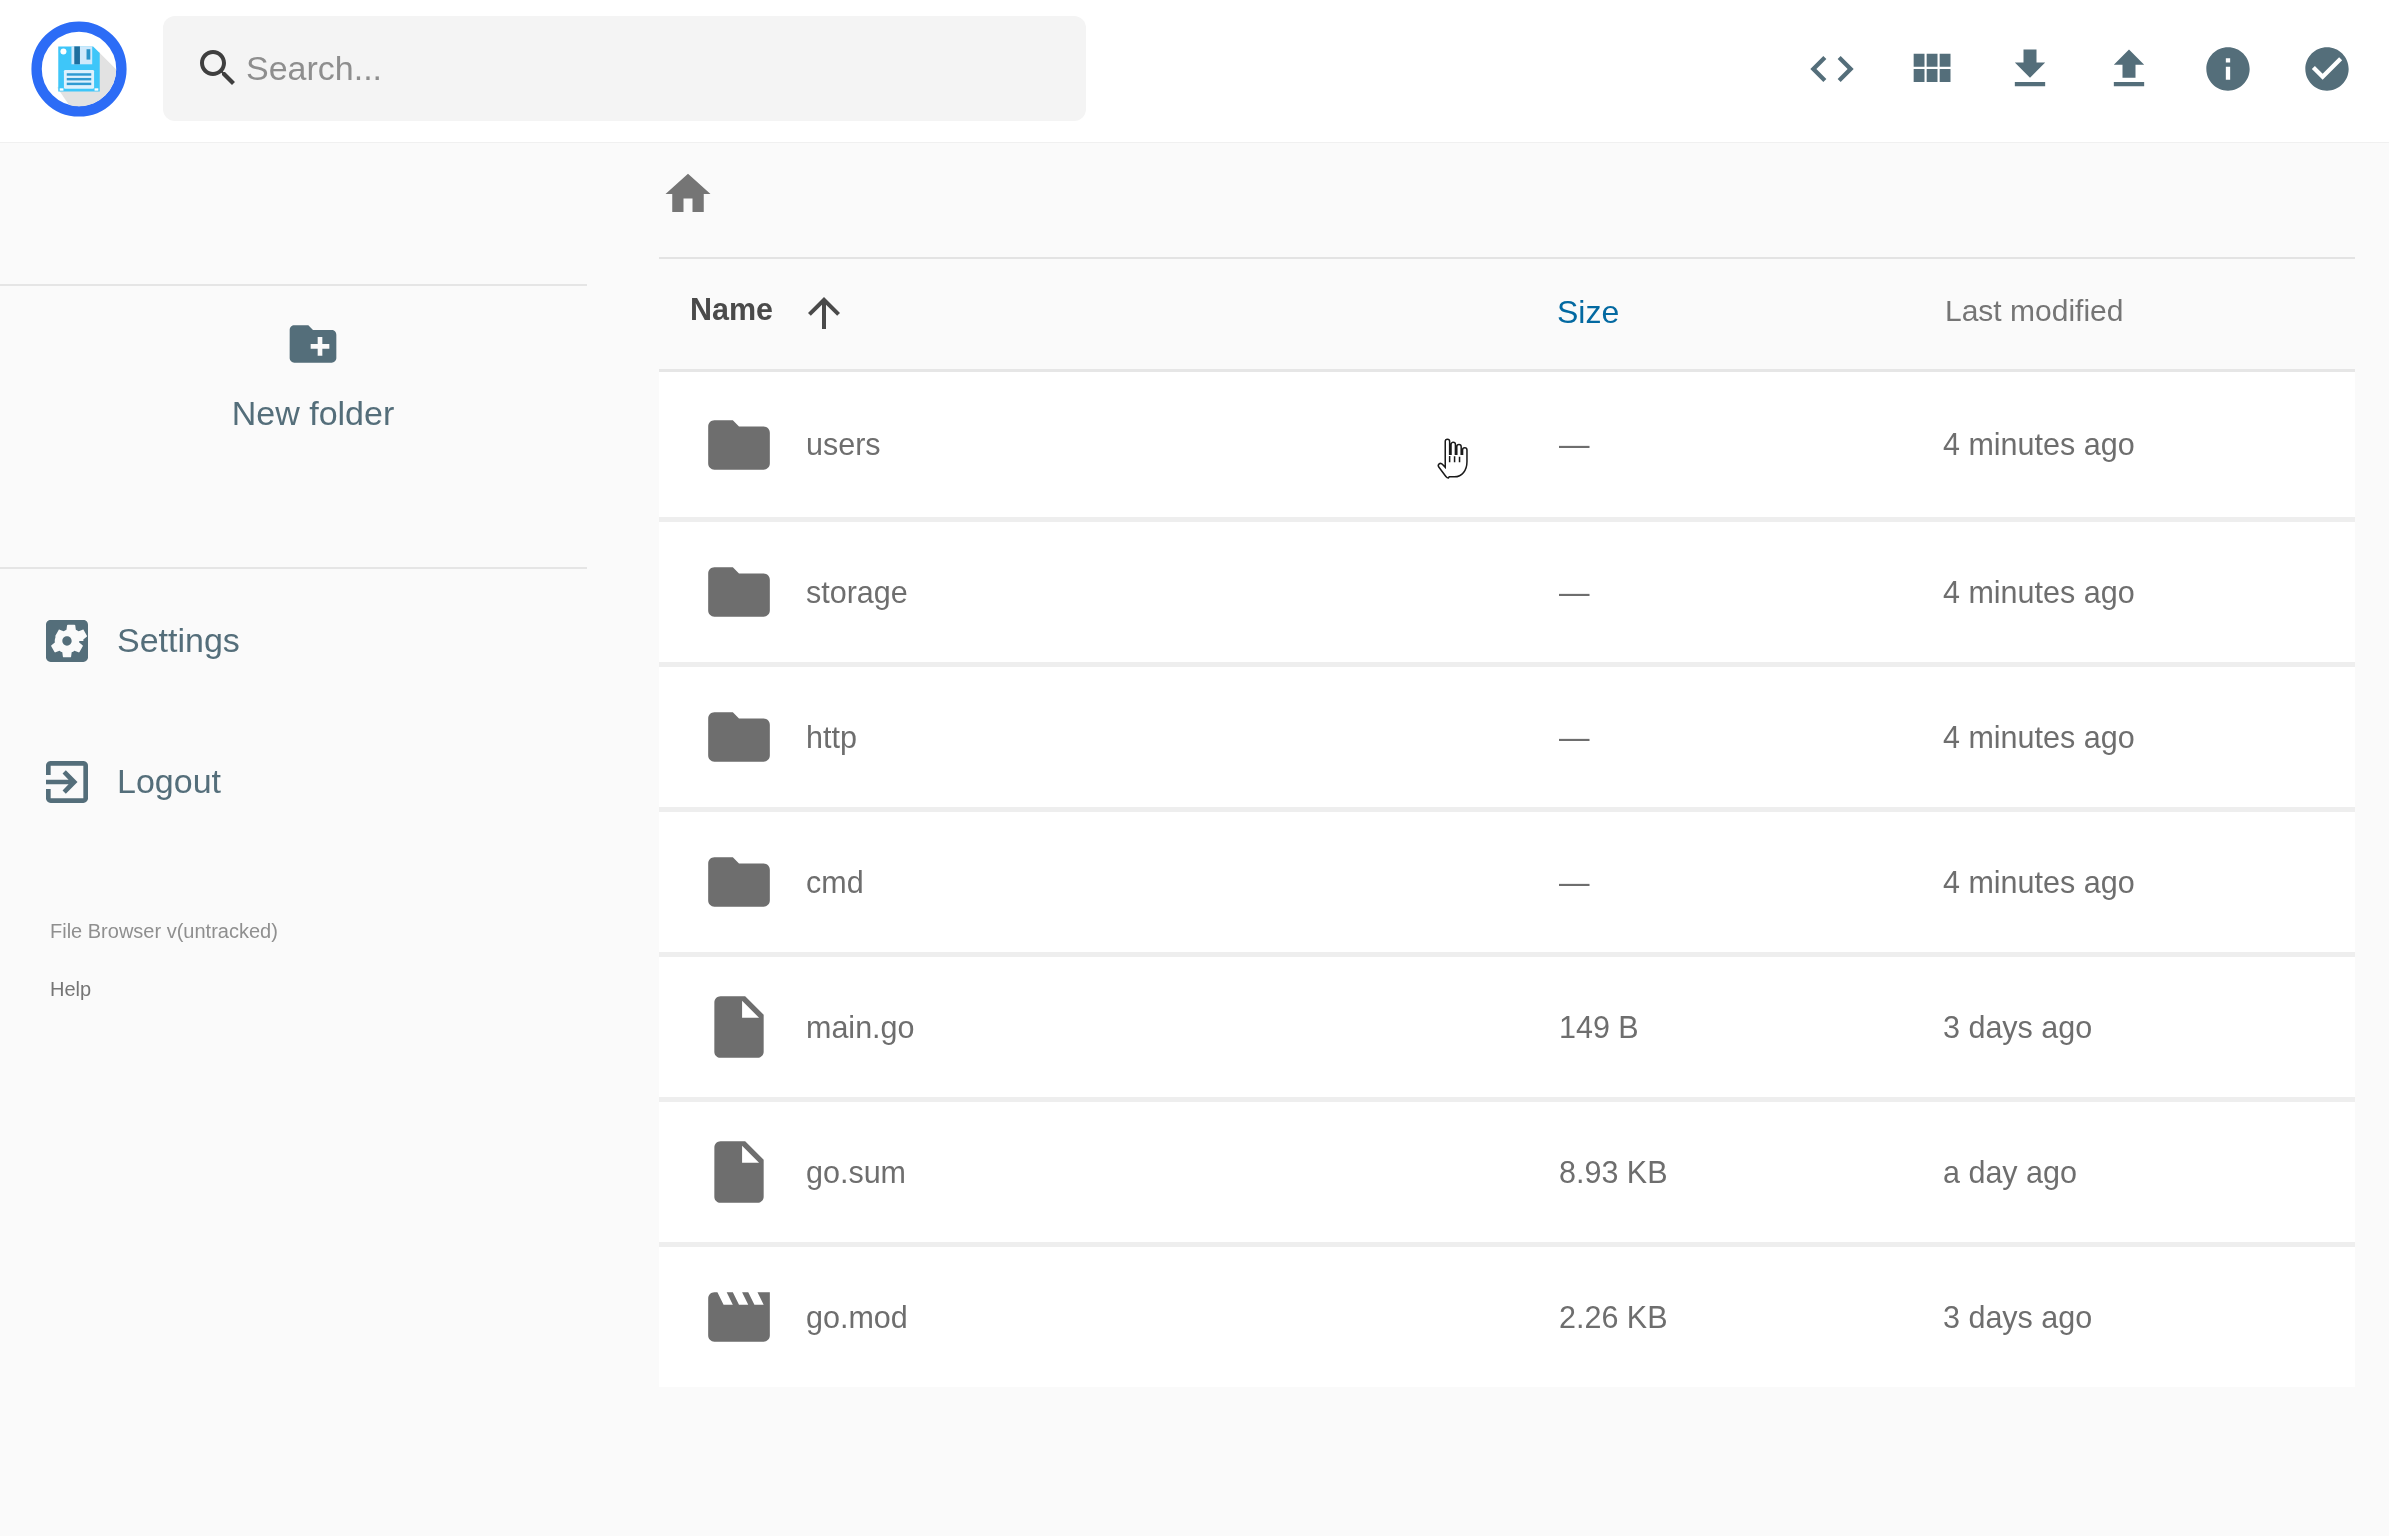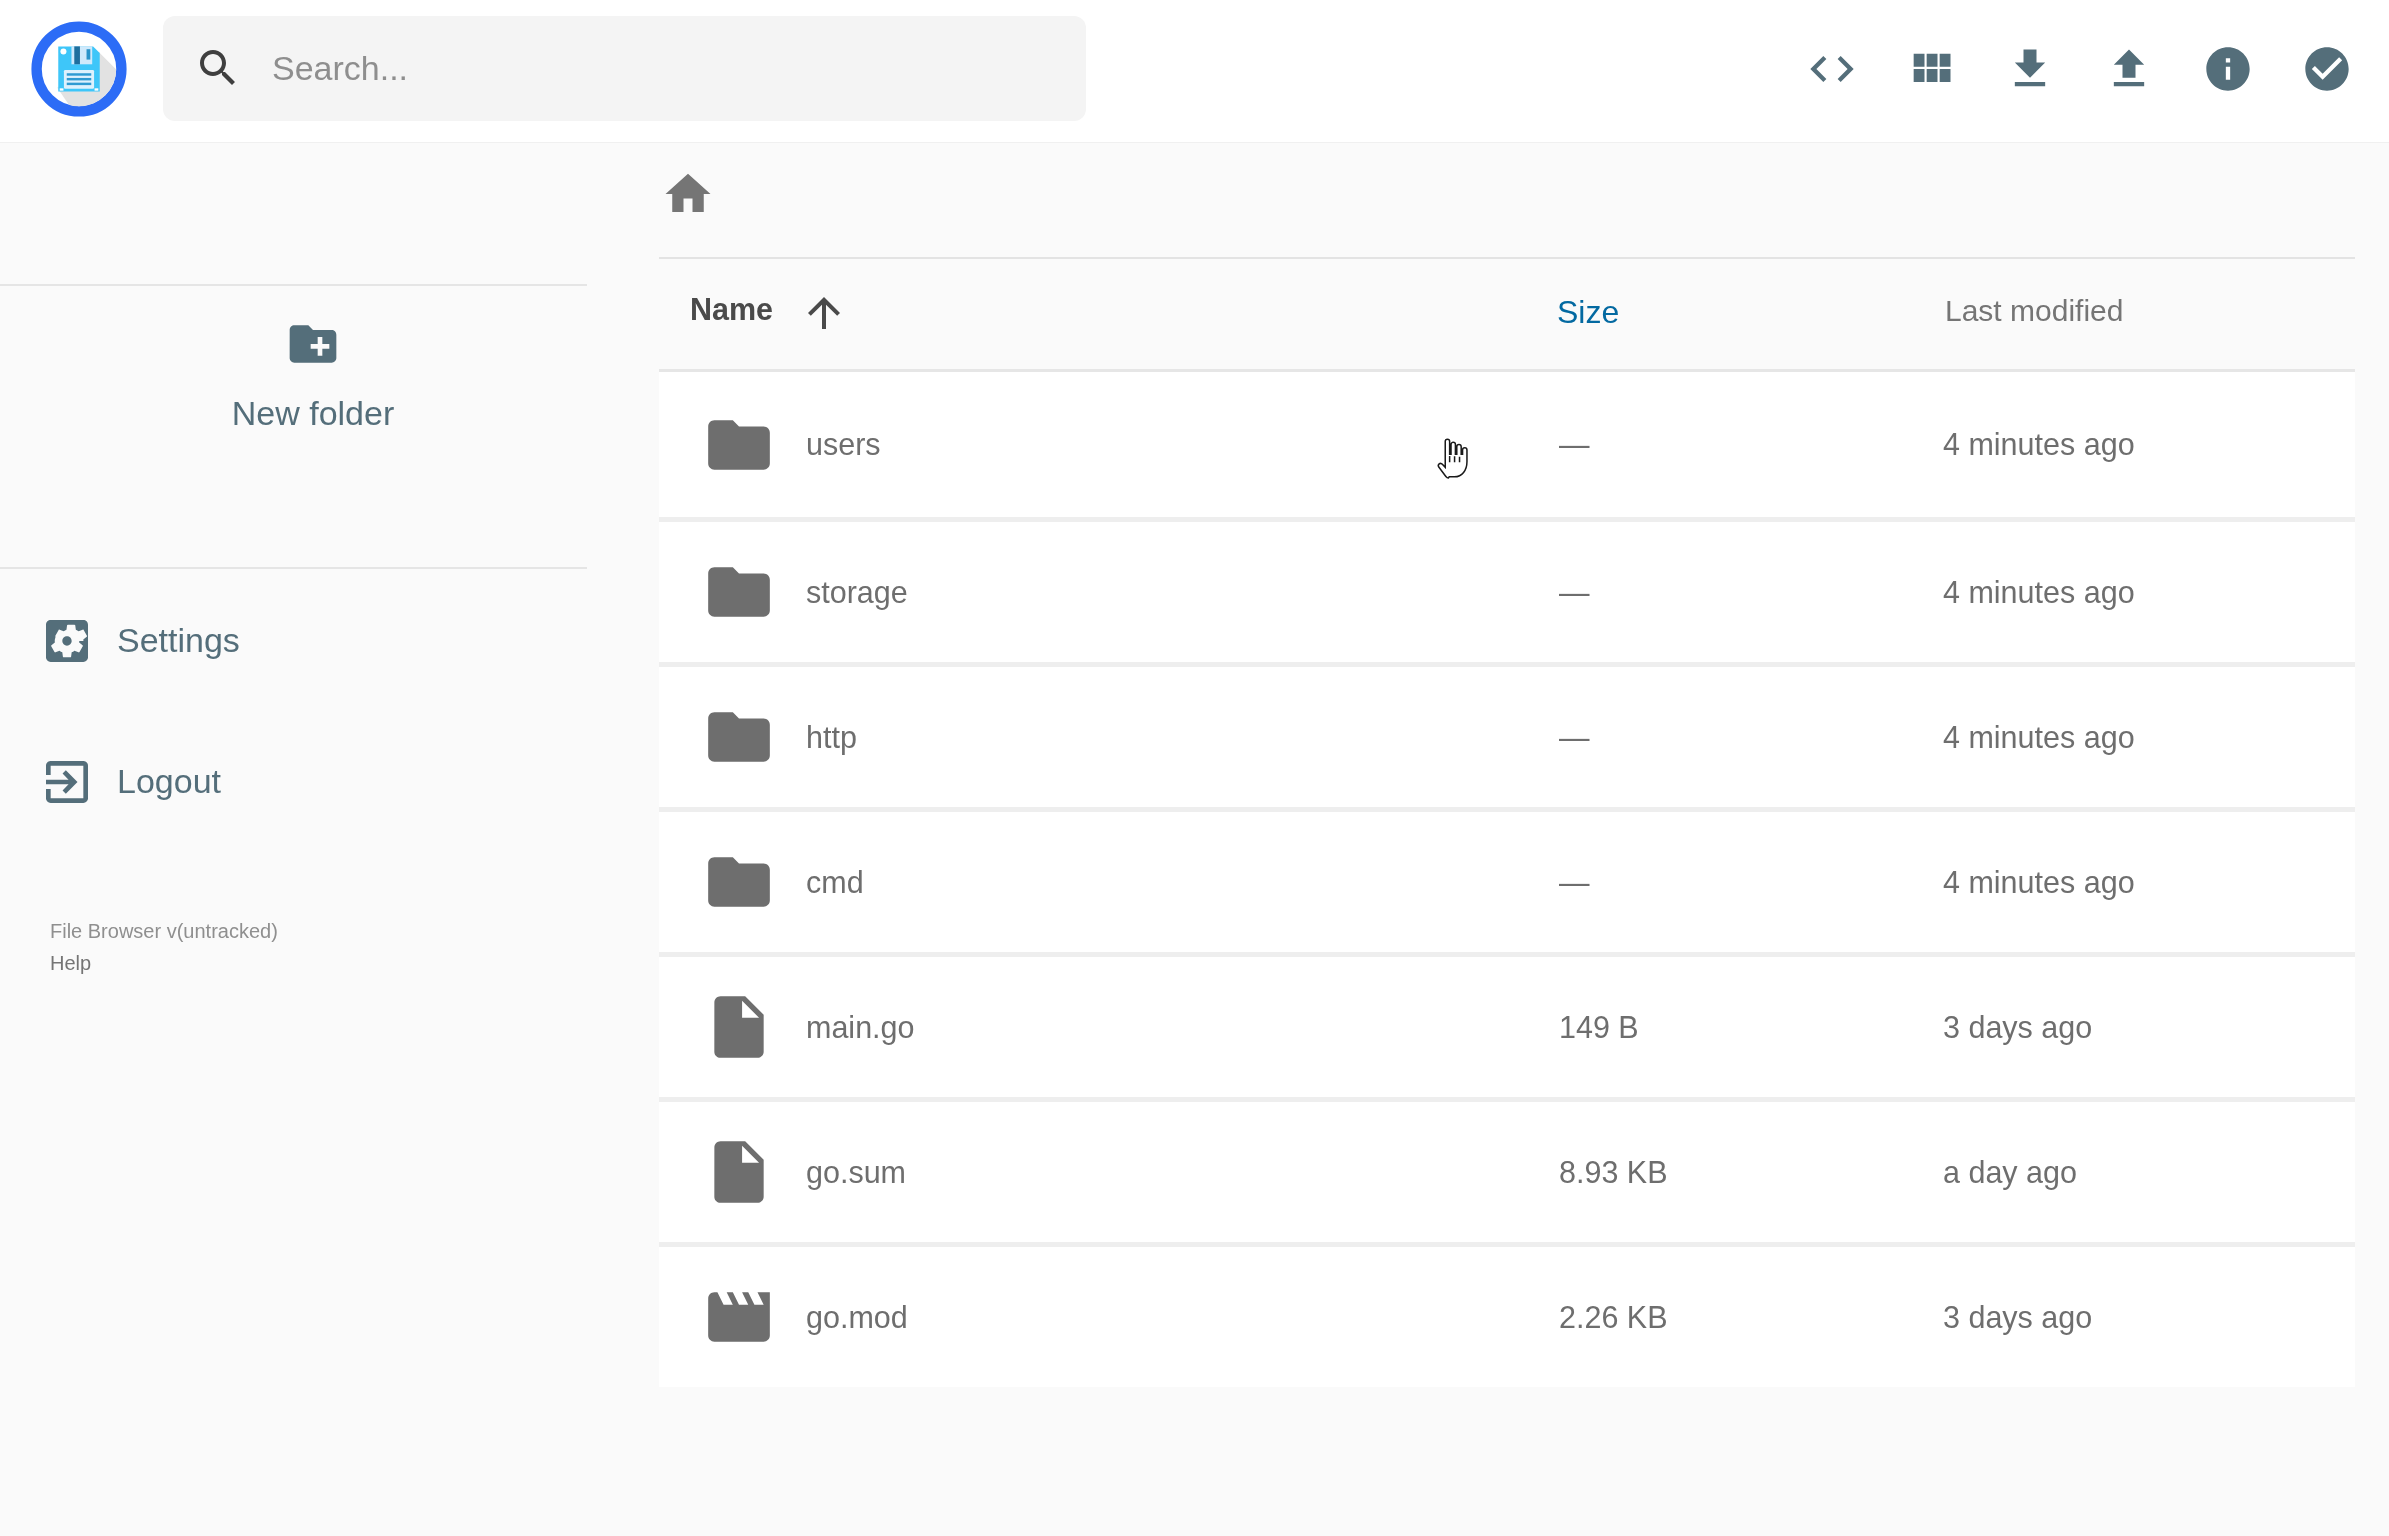--- a/index.html
+++ b/index.html
@@ -7,37 +7,37 @@
   body {
     position:relative; overflow:hidden;
     background:#fafafa; color:#6e6e6e;
     font-family:"Liberation Sans","DejaVu Sans",sans-serif;
   }
   .icon, .icon svg { display:block; }
 
   
   .topbar { position:absolute; left:0; top:0; width:2389px; height:143px; background:#ffffff; border-bottom:0.9px solid #f0f0f0; }
   .logo { position:absolute; left:30px; top:20.4px; width:98px; height:98px; cursor:pointer; }
-  .searchbar { position:absolute; left:163px; top:15.7px; width:923px; height:105px; background:#f4f4f4; border-radius:12px; display:flex; align-items:center; padding-left:31px; gap:30px; cursor:text; }
+  .searchbar { position:absolute; left:163px; top:15.7px; width:923px; height:105px; background:#f4f4f4; border-radius:12px; display:flex; align-items:center; padding-left:31px; gap:4px; cursor:text; }
   .searchbar .icon { width:48px; height:48px; color:#3f3f3f; }
   .searchbar .icon svg { width:48px; height:48px; }
   .searchbar input { border:none; outline:none; background:transparent; width:759px; font-family:"Liberation Sans",sans-serif; font-size:34px; color:#555; }
   .searchbar input::placeholder { color:#8e8e8e; opacity:1; }
   .actions { position:absolute; right:36px; top:43px; display:flex; gap:47px; }
   .action-btn { width:52px; height:52px; border:none; background:none; padding:0; color:#546e7a; cursor:pointer; }
   .action-btn svg { width:52px; height:52px; }
 
   
   .sidebar { position:absolute; left:0; top:143px; width:587px; height:1394px; }
   .side-item { position:absolute; left:0; width:587px; height:83px; display:flex; align-items:center; padding-left:39px; gap:22px; color:#546e7a; cursor:pointer; }
   .side-item .icon svg { width:56px; height:56px; }
   .side-item .label { font-size:34px; }
   .side-divider { position:absolute; left:0; width:587px; height:1.9px; background:#e5e5e5; }
   .side-footer { position:absolute; left:50px; top:772px; font-size:20px; line-height:32px; color:#8f8f8f; }
-  .side-footer .help { color:#757575; cursor:pointer; display:inline-block; }
+  .side-footer .help { color:#757575; cursor:pointer; display:inline-block;margin-top:26px; }
 
   
   .home-btn { position:absolute; left:661px; top:167px; width:54px; height:54px; border:none; background:none; padding:0; color:#757575; cursor:pointer; }
   .home-btn svg { width:54px; height:54px; }
   .crumb-divider { position:absolute; left:659px; top:257px; width:1696px; height:1.9px; background:#e3e3e3; }
 
   .col-name { position:absolute; left:690px; top:292px; font-size:30.5px; font-weight:bold; color:#4a4a4a; cursor:pointer; }
   .sort-icon { position:absolute; left:800px; top:289px; width:48px; height:48px; color:#4a4a4a; cursor:pointer; }
   .sort-icon svg { width:48px; height:48px; }
   .col-size { position:absolute; left:1557px; top:294px; font-size:32px; color:#0369a1; cursor:pointer; }

